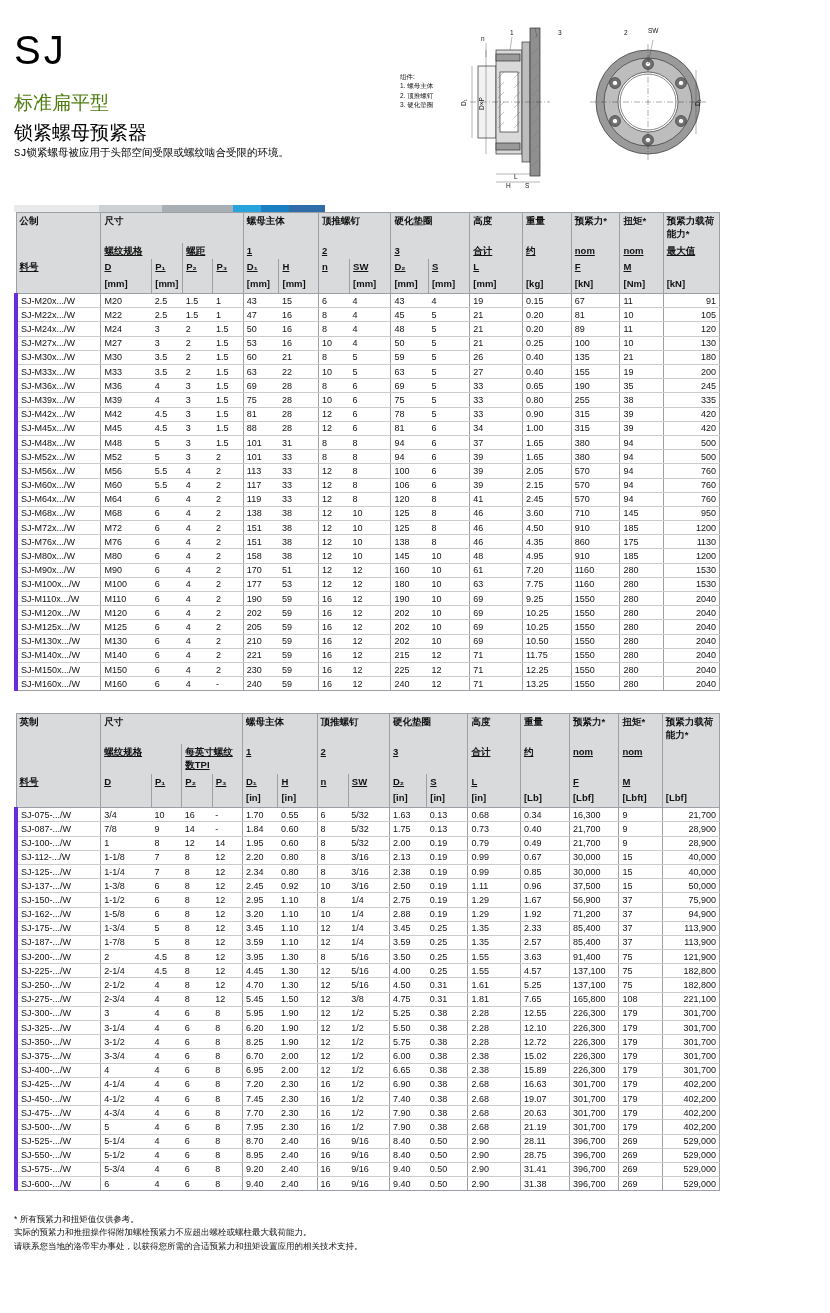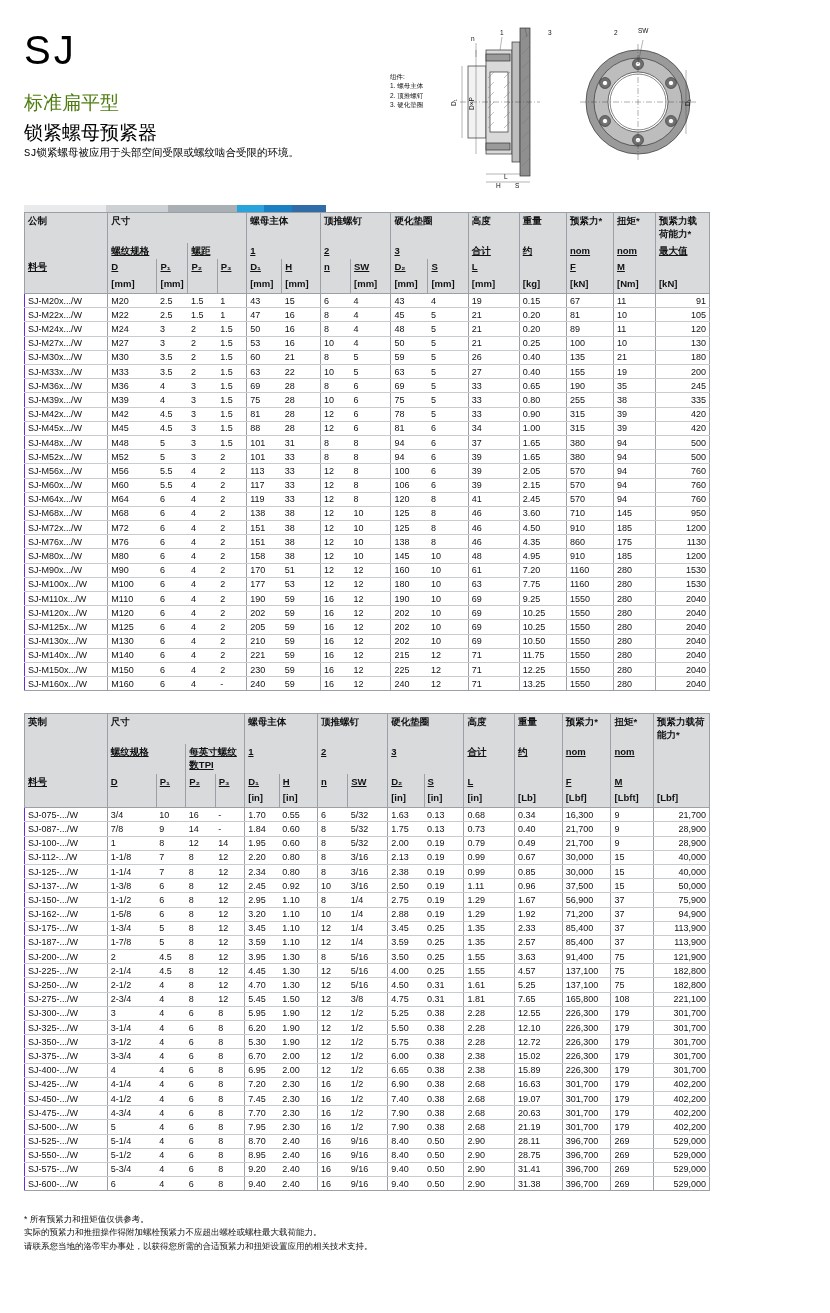--- a/index.html
+++ b/index.html
@@ -3,21 +3,21 @@
 <meta charset="utf-8">
 <style>
   * { box-sizing: border-box; }
   body {
     margin: 0;
     width: 830px;
     background: #ffffff;
     font-family: "Liberation Sans", sans-serif;
     color: #111;
   }
-  .page { position: relative; width: 734px; padding: 0 24px; }
+  .page { position: relative; width: 734px; padding: 0 14px; }
 
   
   .header { position: relative; height: 205px; }
   .title-block { position: absolute; left: 0; top: 30px; }
   .title-main {
     font-size: 40px;
     letter-spacing: 3px;
     font-weight: normal;
     line-height: 1.0;
     color: #000;
@@ -53,21 +53,21 @@
   tbody td {
     padding: 1px 3px;
     height: 14.2px;
     font-size: 9px;
     border-left: none;
     border-right: none;
     border-top: none;
     border-bottom: 1px solid #c9ccce;
     white-space: nowrap;
   }
-  tbody td.first { border-left: 1px solid #6d28d9; }
+  tbody td.first { border-left: 4px solid #6d28d9; }
   tbody td.last { border-right: 1px solid #9aa0a6; text-align: right; }
   tbody tr:last-child td { border-bottom: 1px solid #9aa0a6; }
   .vsep { border-left: 1px solid #9aa0a6 !important; }
   .tbl-wrap { margin-bottom: 22px; }
 
   .footnote { font-size: 8.5px; line-height: 1.55; margin-top: 6px; color: #111; }
 
   
   col.c-part { width: 86px; }
   col.c-thread { width: 52px; }
@@ -1178,21 +1178,21 @@
             <td class="vsep">226,300</td>
             <td class="vsep">179</td>
             <td class="last vsep">301,700</td>
           </tr>
           <tr>
             <td class="first">SJ-350-.../W</td>
             <td class="vsep">3-1/2</td>
             <td>4</td>
             <td>6</td>
             <td>8</td>
-            <td class="vsep">5.30</td>
+            <td class="vsep">8.25</td>
             <td>1.90</td>
             <td class="vsep">12</td>
             <td>1/2</td>
             <td class="vsep">5.75</td>
             <td>0.38</td>
             <td class="vsep">2.28</td>
             <td class="vsep">12.72</td>
             <td class="vsep">226,300</td>
             <td class="vsep">179</td>
             <td class="last vsep">301,700</td>

